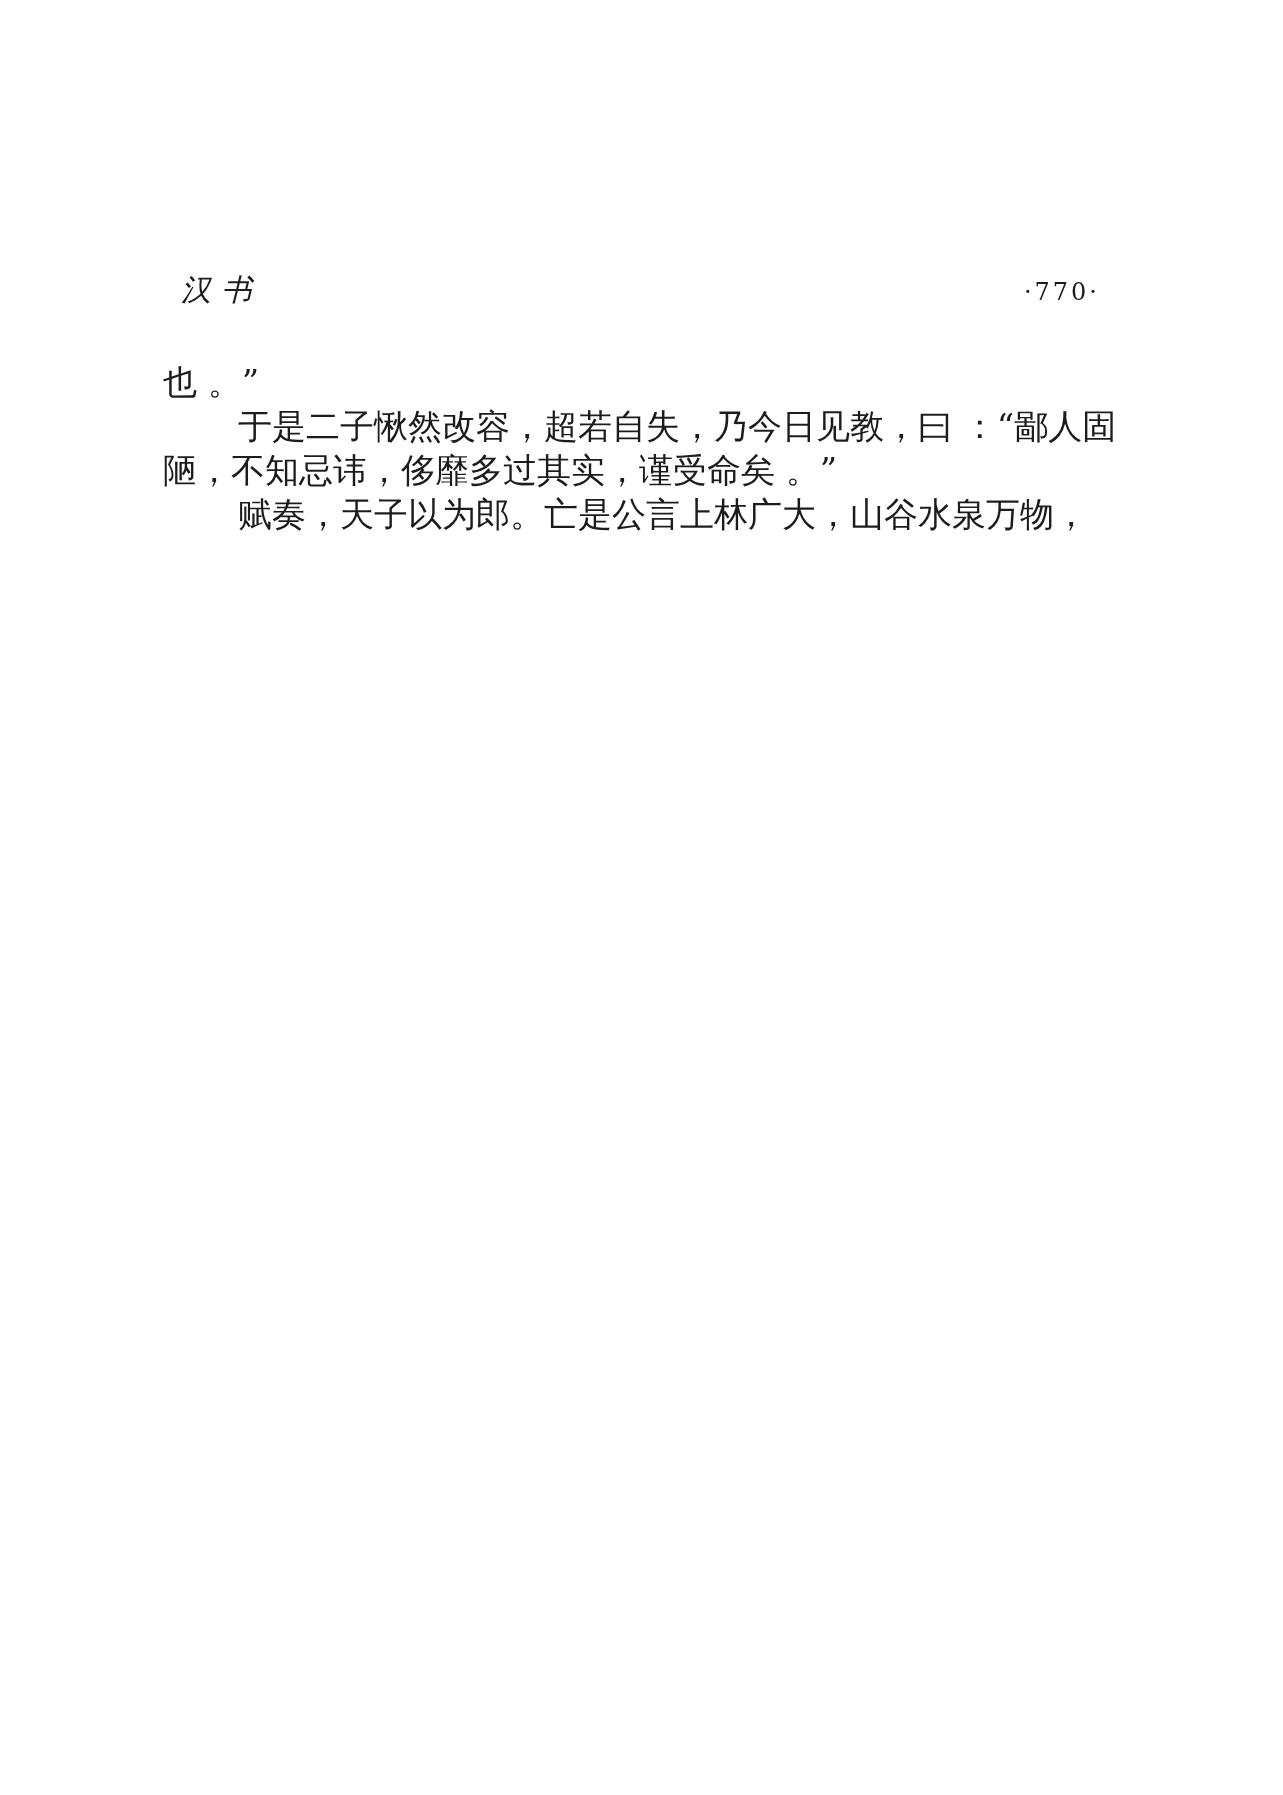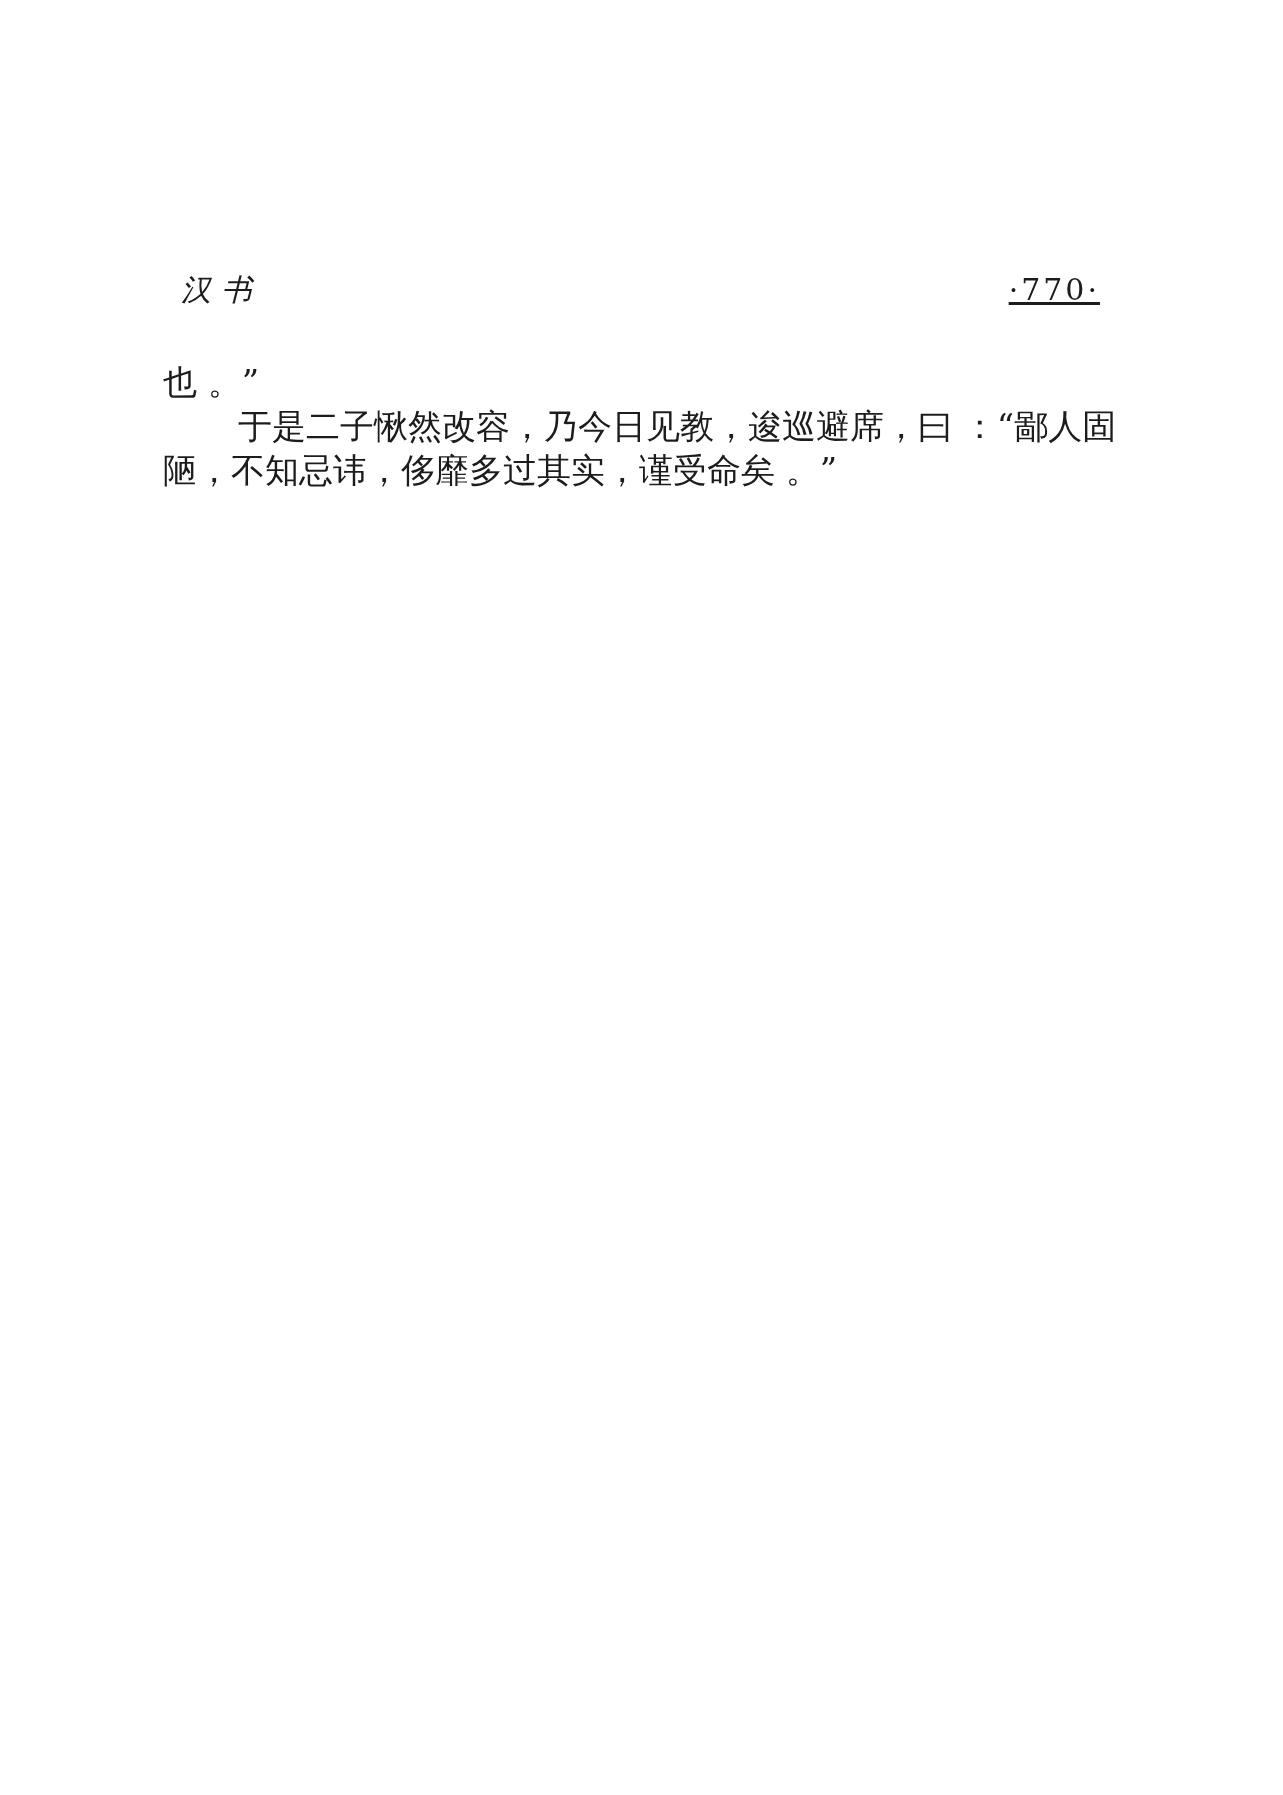--- a/index.html
+++ b/index.html
@@ -29,24 +29,23 @@
   }
   .book-title {
     font-style: italic;
     font-size: 30px;
     letter-spacing: 0.35em;
     margin-left: 18px;
     white-space: nowrap;
   }
   .page-number {
     font-style: normal;
-    font-size: 30px;
+    font-size: 24px;
     letter-spacing: 3px;
     white-space: nowrap;
-    text-decoration: underline;
   }
   .body-text {
     position: absolute;
     left: 163px;
     top: 360px;
     width: 945px;
     font-size: 34px;
     line-height: 44px;
   }
   .text-line {
@@ -61,17 +60,18 @@
 
 <div class="page">
 
   <div class="running-header">
     <span class="book-title">汉书</span>
     <span class="page-number">·770·</span>
   </div>
 
   <div class="body-text">
     <div class="text-line">也 。”</div>
-    <div class="text-line indent">于是二子愀然改容，乃今日见教，逡巡避席，曰 ：“鄙人固</div>
+    <div class="text-line indent">于是二子愀然改容，超若自失，乃今日见教，曰 ：“鄙人固</div>
     <div class="text-line">陋，不知忌讳，侈靡多过其实，谨受命矣 。”</div>
+    <div class="text-line indent">赋奏，天子以为郎。亡是公言上林广大，山谷水泉万物，</div>
   </div>
 
 </div>
 
 </body></html>

